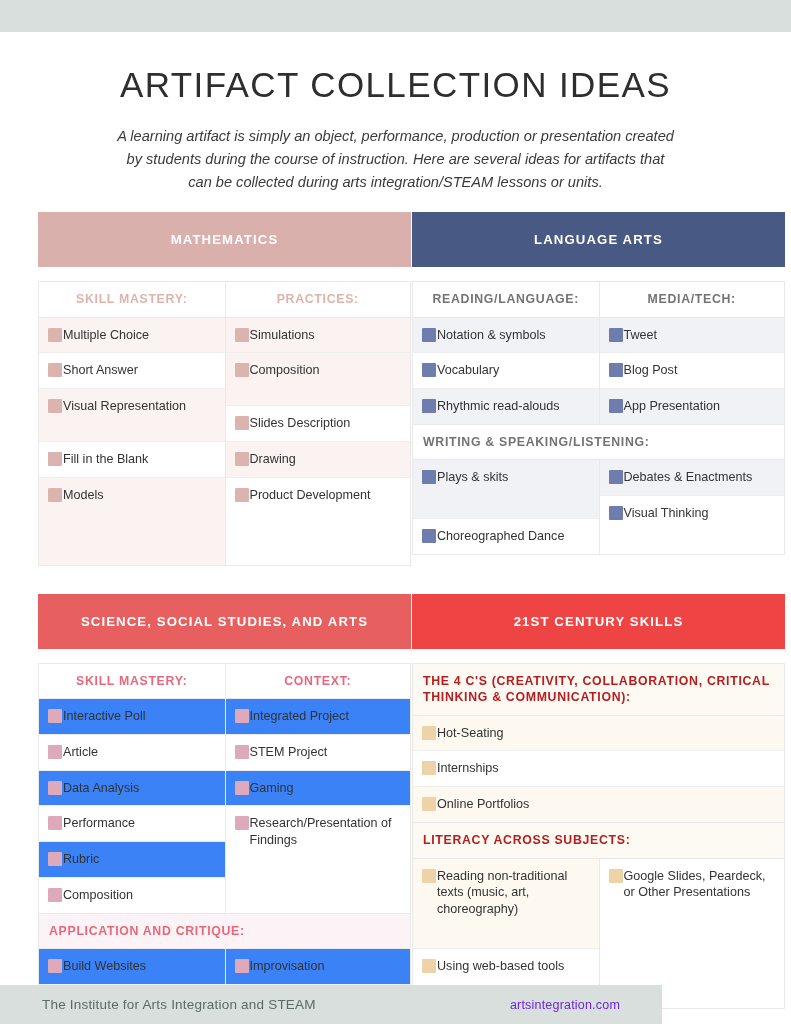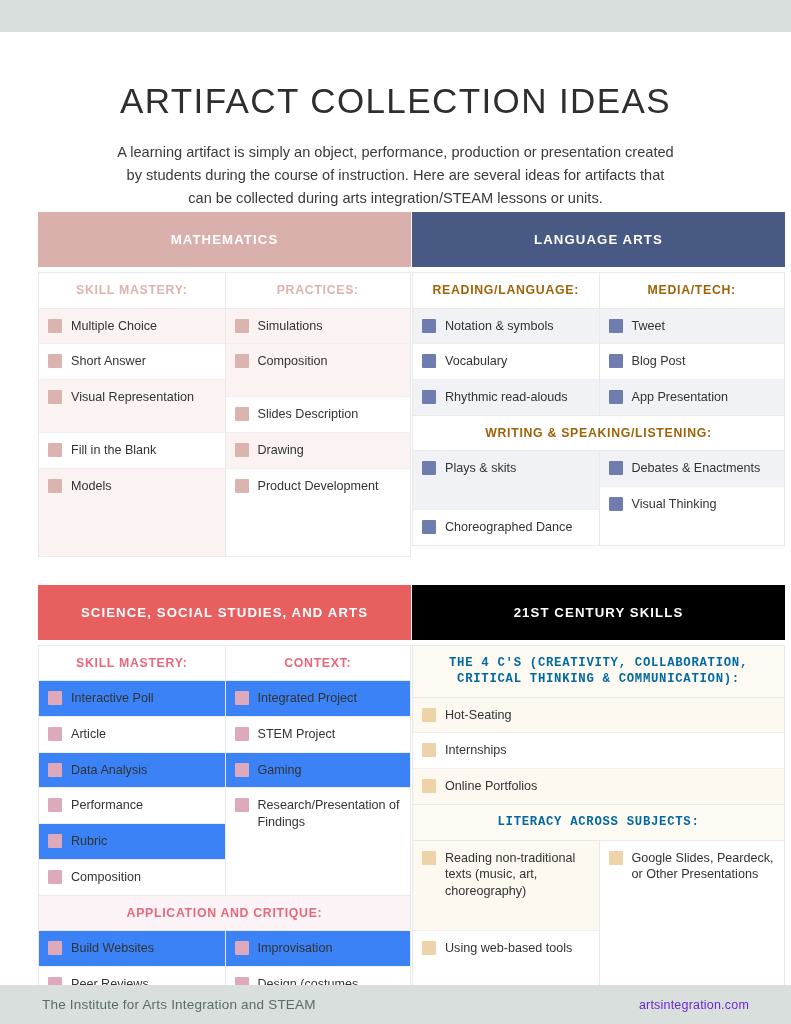--- a/index.html
+++ b/index.html
@@ -23,21 +23,21 @@
   .band-top {
     position: absolute;
     top: 0; left: 0;
     width: 791px;
     height: 32px;
     background: #d8dfdc;
   }
   .band-bottom {
     position: absolute;
     bottom: 0; left: 0;
-    width: 791px;
+    width: 662px;
     height: 39px;
     background: #d8dfdc;
     display: flex;
     align-items: center;
     justify-content: space-between;
     padding: 0 42px;
   }
   .footer-left {
     font-size: 13.5px;
     color: #5d6b66;
@@ -45,38 +45,39 @@
   }
   .footer-right {
     font-size: 12.5px;
     color: #6d28d9;
     letter-spacing: 0.2px;
   }
 
   
   .title-wrap {
     position: absolute;
-    top: 82px; left: 0;
+    top: 66px; left: 0;
     width: 791px;
     text-align: center;
   }
   .doc-title {
     font-size: 35px;
     font-weight: 400;
     letter-spacing: 1.4px;
     color: #2e2e2e;
     line-height: 1.1;
   }
   .doc-intro {
     margin: 20px auto 16px;
     width: 560px;
     font-size: 14.6px;
     line-height: 1.58;
     color: #3a3a3a;
     text-align: center;
+    font-style: italic;
   }
 
   
   .cards {
     position: absolute;
     top: 212px; left: 38px;
     width: 715px;
     display: grid;
     grid-template-columns: 341px 341px;
     column-gap: 33px;
@@ -92,21 +93,21 @@
     justify-content: center;
     color: #ffffff;
     font-size: 13.2px;
     font-weight: 700;
     letter-spacing: 1.1px;
   }
 
   .card-body {
     border: 1px solid #e9e9e9;
     border-top: none;
-    margin-top: 5px;
+    margin-top: 14px;
     border-top: 1px solid #e9e9e9;
   }
 
   .cols {
     display: flex;
   }
   .col {
     flex: 1 1 50%;
     min-width: 0;
   }
@@ -116,34 +117,34 @@
     text-align: center;
     font-size: 12.3px;
     font-weight: 700;
     letter-spacing: 0.7px;
     padding: 9px 6px;
     border-bottom: 1px solid #e9e9e9;
     line-height: 1.35;
   }
 
   .full-sub-head {
-    text-align: center;
+    text-align: left;
     font-size: 12.3px;
     font-weight: 700;
     letter-spacing: 0.7px;
     padding: 9px 10px;
     border-top: 1px solid #e9e9e9;
     border-bottom: 1px solid #e9e9e9;
     line-height: 1.35;
   }
 
   .row {
     display: flex;
     align-items: flex-start;
-    gap: 9px;
+    gap: 1px;
     padding: 9px 10px 9px 9px;
     border-bottom: 1px solid #efefef;
     font-size: 12.6px;
     color: #333333;
     line-height: 1.33;
   }
   .row:last-child { border-bottom: none; }
 
   .swatch {
     flex: 0 0 auto;
@@ -156,34 +157,34 @@
   .spacer { border-bottom: none; }
 
   
   .t-math .card-header { background: #d9b0ab; }
   .t-math .sub-head { color: #dfb3ad; }
   .t-math .swatch { background: #dcb4af; }
   .t-math .row.alt { background: #faf3f2; }
 
   
   .t-lang .card-header { background: #485a83; }
-  .t-lang .sub-head, .t-lang .full-sub-head { color: #a16207; }
+  .t-lang .sub-head, .t-lang .full-sub-head { color: #737373; }
   .t-lang .swatch { background: #6f7cae; }
   .t-lang .row.alt { background: #f1f2f6; }
 
   
   .t-sci .card-header { background: #e85f5f; }
   .t-sci .sub-head, .t-sci .full-sub-head { color: #e8687b; }
   .t-sci .swatch { background: #dda9bb; }
   .t-sci .row.alt { background: #3b82f6; }
   .t-sci .full-sub-head { background: #fbf3f5; }
 
   
-  .t-skill .card-header { background: #000000; }
-  .t-skill .sub-head, .t-skill .full-sub-head { color: #0369a1; font-family: Liberation Mono, monospace; }
+  .t-skill .card-header { background: #ef4444; }
+  .t-skill .sub-head, .t-skill .full-sub-head { color: #b91c1c; }
   .t-skill .swatch { background: #eed3a8; }
   .t-skill .row.alt { background: #fdf8f0; }
   .t-skill .full-sub-head { background: #fdfaf4; }
 </style>
 </head>
 <body>
 
 <div class="page">
 
   <div class="band-top"></div>

